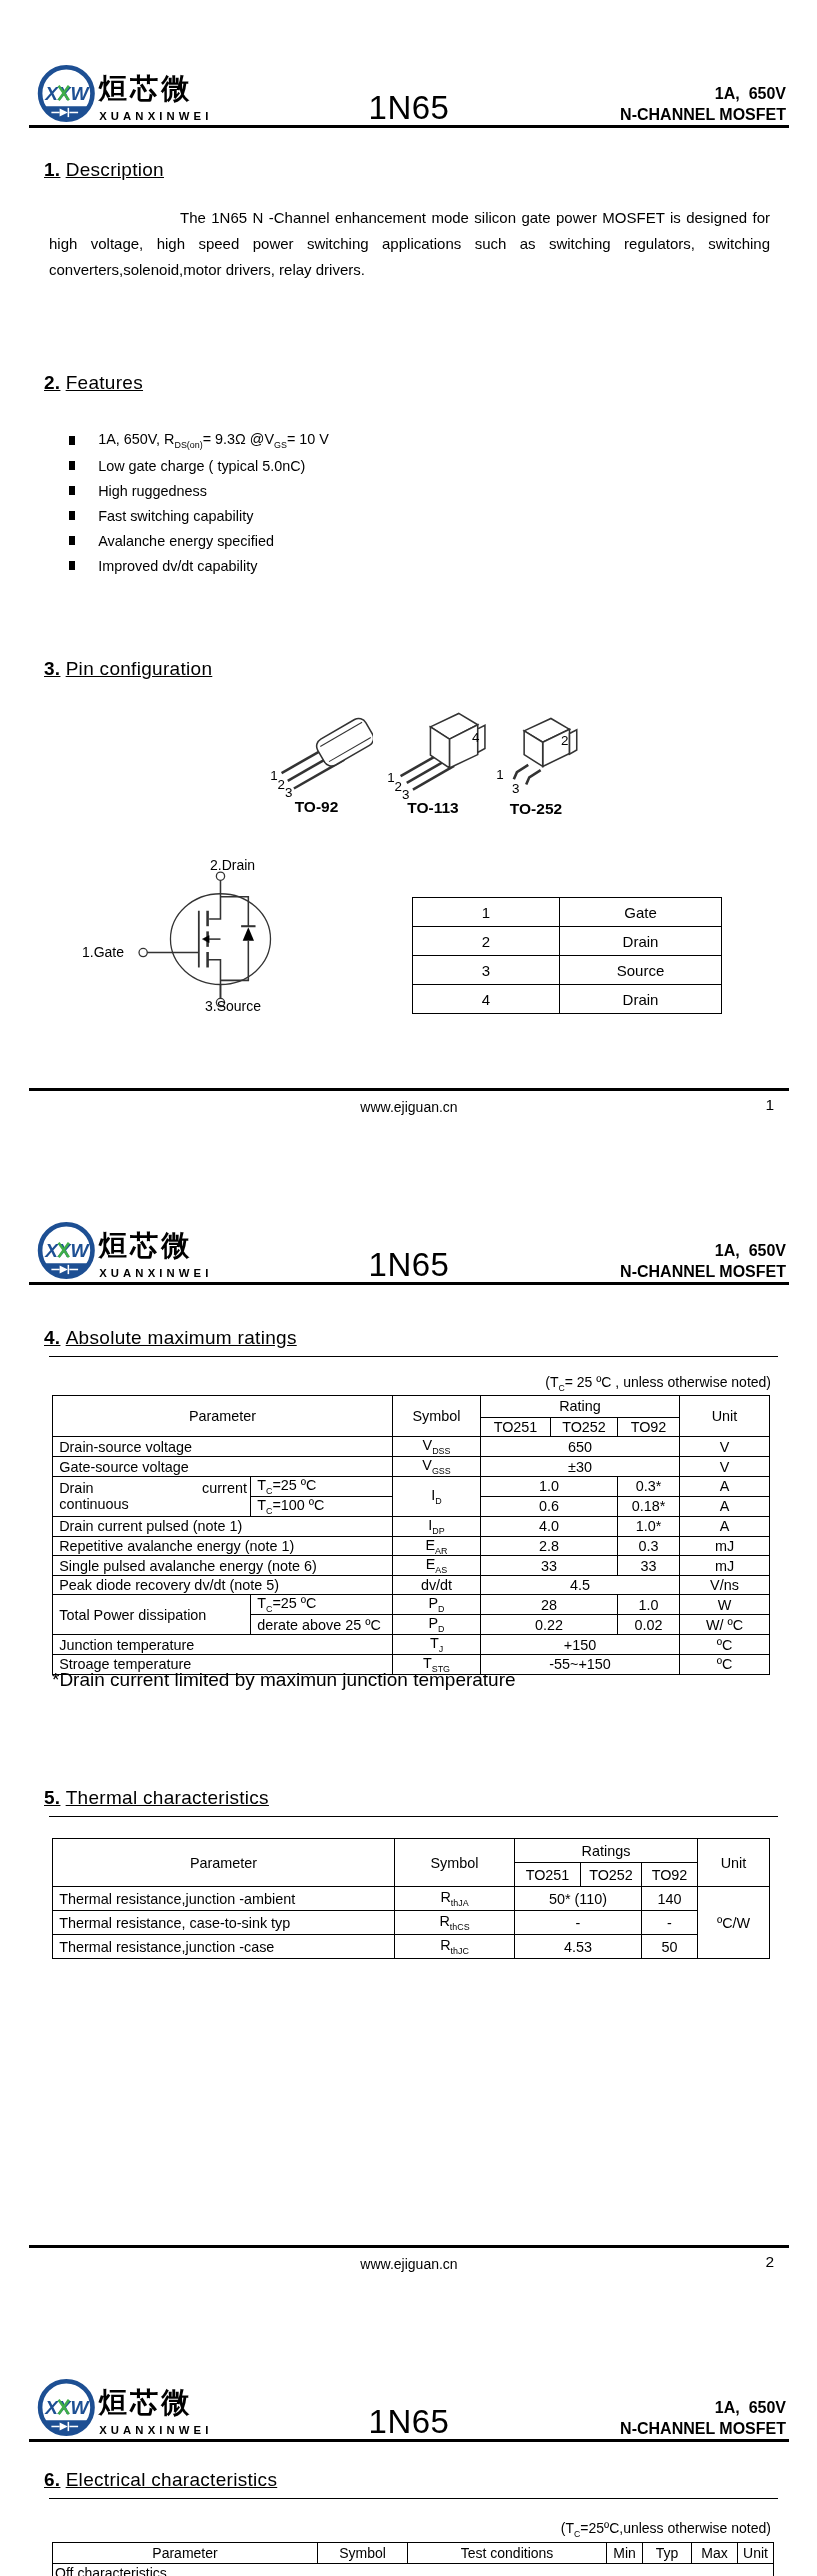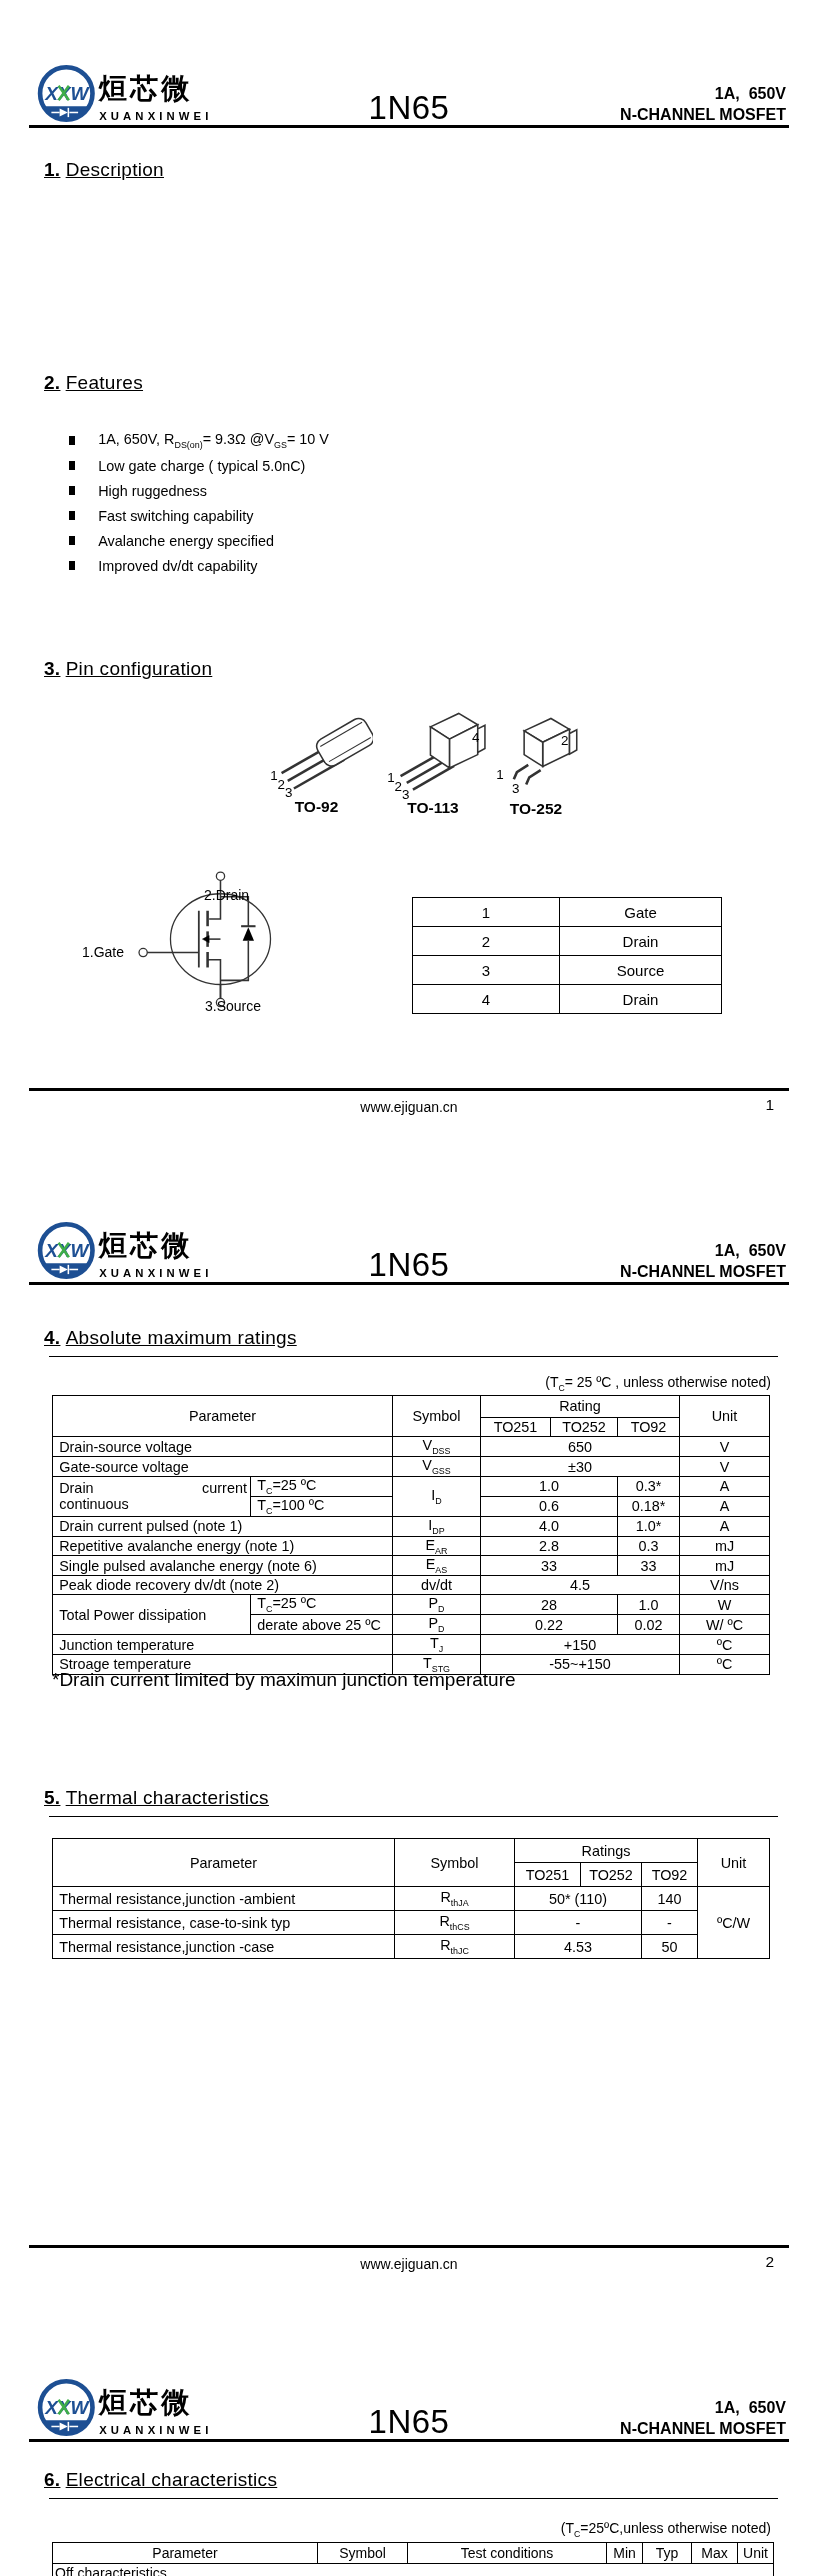--- a/index.html
+++ b/index.html
@@ -73,20 +73,21 @@
   <div class="hdr-part">1N65</div>
   <div class="hdr-sub">
     <div>1A,&nbsp;&nbsp;650V</div>
     <div>N-CHANNEL MOSFET</div>
   </div>
   <div class="hdr-rule"></div>
 
   <div class="sec-title" style="top:159px;">
     <span class="num">1.</span><span class="lab">Description</span>
   </div>
+  <div class="desc">The 1N65 N -Channel enhancement mode silicon gate power MOSFET is designed for high voltage, high speed power switching applications such as switching regulators, switching converters,solenoid,motor drivers, relay drivers.</div>
 
   <div class="sec-title" style="top:372px;">
     <span class="num">2.</span><span class="lab">Features</span>
   </div>
   <ul class="features">
     <li>
         <span class="bullet"></span>
         <span>1A, 650V, R<sub>DS(on)</sub>= 9.3Ω @V<sub>GS</sub>= 10 V</span>
       </li>
     <li>
@@ -177,21 +178,21 @@
     <path d="M253,207 H278 V282" fill="none" stroke="#333" stroke-width="3"></path>
     <line x1="256" y1="167" x2="278" y2="167" stroke="#333" stroke-width="3"></line>
     <polygon points="256,160 256,174 243,167" fill="#000" stroke="#000"></polygon>
     <path d="M278,85 H332 V142" fill="none" stroke="#333" stroke-width="3"></path>
     <line x1="318" y1="142" x2="346" y2="142" stroke="#333" stroke-width="4"></line>
     <polygon points="321,170 343,170 332,144" fill="#000"></polygon>
     <path d="M332,170 V247 H278" fill="none" stroke="#333" stroke-width="3"></path>
     <circle cx="278" cy="290" r="8" fill="#fff" stroke="#333" stroke-width="2.5"></circle>
     <line x1="278" y1="255" x2="278" y2="282" stroke="#333" stroke-width="3"></line>
   </svg>
-  <span class="sym-label" style="left:204px;top:857px;margin-top:30px;">2.Drain</span>
+  <span class="sym-label" style="left:210px;top:857px;">2.Drain</span>
   <span class="sym-label" style="left:82px;top:944px;">1.Gate</span>
   <span class="sym-label" style="left:205px;top:998px;">3.Source</span>
 
   <table class="t-pin">
     <colgroup>
         <col style="width:147px">
         <col style="width:162px">
       </colgroup>
     <tbody>
     <tr>
@@ -317,21 +318,21 @@
       <td>mJ</td>
     </tr>
     <tr style="height:19px;">
       <td colspan="2" class="tl">Single pulsed avalanche energy (note 6)</td>
       <td>E<sub>AS</sub></td>
       <td colspan="2">33</td>
       <td>33</td>
       <td>mJ</td>
     </tr>
     <tr style="height:19px;">
-      <td colspan="2" class="tl">Peak diode recovery dv/dt (note 2)</td>
+      <td colspan="2" class="tl">Peak diode recovery dv/dt (note 5)</td>
       <td>dv/dt</td>
       <td colspan="3">4.5</td>
       <td>V/ns</td>
     </tr>
     <tr style="height:19px;">
       <td rowspan="2" class="tl">Total Power dissipation</td>
       <td class="tl">T<sub>C</sub>=25 ºC</td>
       <td>P<sub>D</sub></td>
       <td colspan="2">28</td>
       <td>1.0</td>

